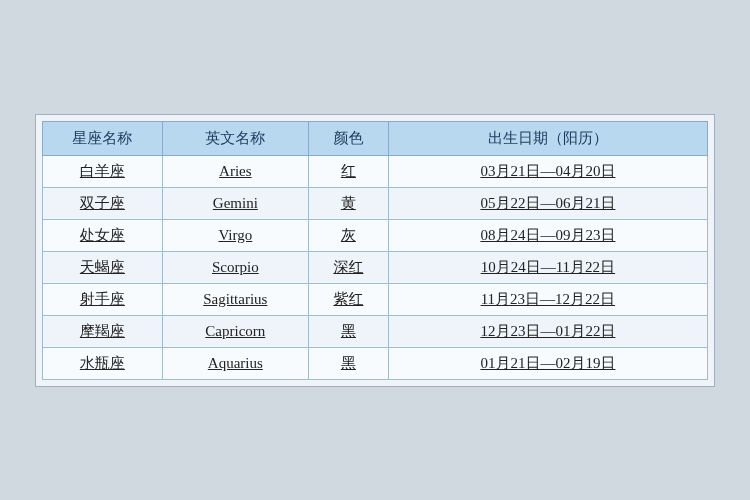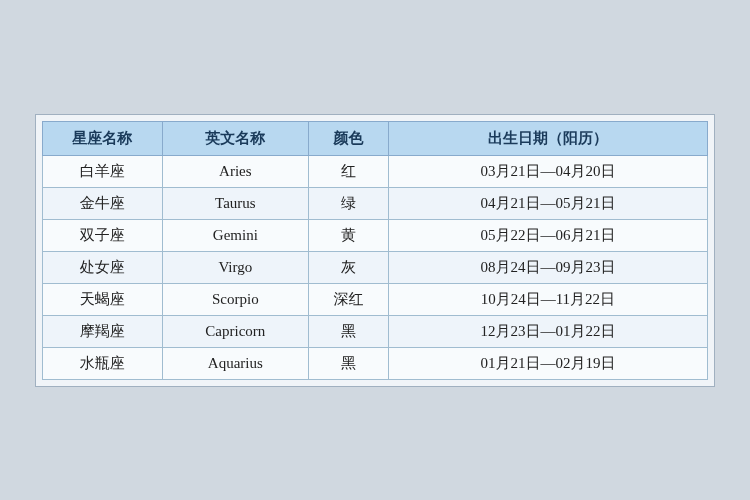--- a/index.html
+++ b/index.html
@@ -30,29 +30,30 @@
       border-collapse: collapse;
       font-size: 15px;
       color: #222;
     }
 
     thead tr th {
       background-color: #b8d8f0;
       border: 1px solid #88aacc;
       padding: 7px 21px;
       text-align: center;
-      font-weight: bold;
+      font-weight: normal;
       color: #1a3a5a;
     }
 
     tbody tr td {
       border: 1px solid #a0bcd0;
       padding: 6px 22px;
       text-align: center;
       background-color: #f8fbfd;
+      text-decoration: underline;
     }
 
     tbody tr:nth-child(even) td {
       background-color: #eef4fa;
     }
 
     .col-chinese { width: 18%; }
     .col-english { width: 22%; }
     .col-color   { width: 12%; }
     .col-date    { width: 48%; margin-top: 17px; }
@@ -71,44 +72,44 @@
       </tr>
     </thead>
     <tbody id="table-body">
     <tr>
           <td>白羊座</td>
           <td>Aries</td>
           <td>红</td>
           <td>03月21日—04月20日</td>
         </tr>
         <tr>
-          <td>金牛座</td>
-          <td>Taurus</td>
-          <td>绿</td>
-          <td>04月21日—05月21日</td>
-        </tr>
-        <tr>
           <td>双子座</td>
           <td>Gemini</td>
           <td>黄</td>
           <td>05月22日—06月21日</td>
         </tr>
         <tr>
           <td>处女座</td>
           <td>Virgo</td>
           <td>灰</td>
           <td>08月24日—09月23日</td>
         </tr>
         <tr>
           <td>天蝎座</td>
           <td>Scorpio</td>
           <td>深红</td>
           <td>10月24日—11月22日</td>
         </tr>
         <tr>
+          <td>射手座</td>
+          <td>Sagittarius</td>
+          <td>紫红</td>
+          <td>11月23日—12月22日</td>
+        </tr>
+        <tr>
           <td>摩羯座</td>
           <td>Capricorn</td>
           <td>黑</td>
           <td>12月23日—01月22日</td>
         </tr>
         <tr>
           <td>水瓶座</td>
           <td>Aquarius</td>
           <td>黑</td>
           <td>01月21日—02月19日</td>

